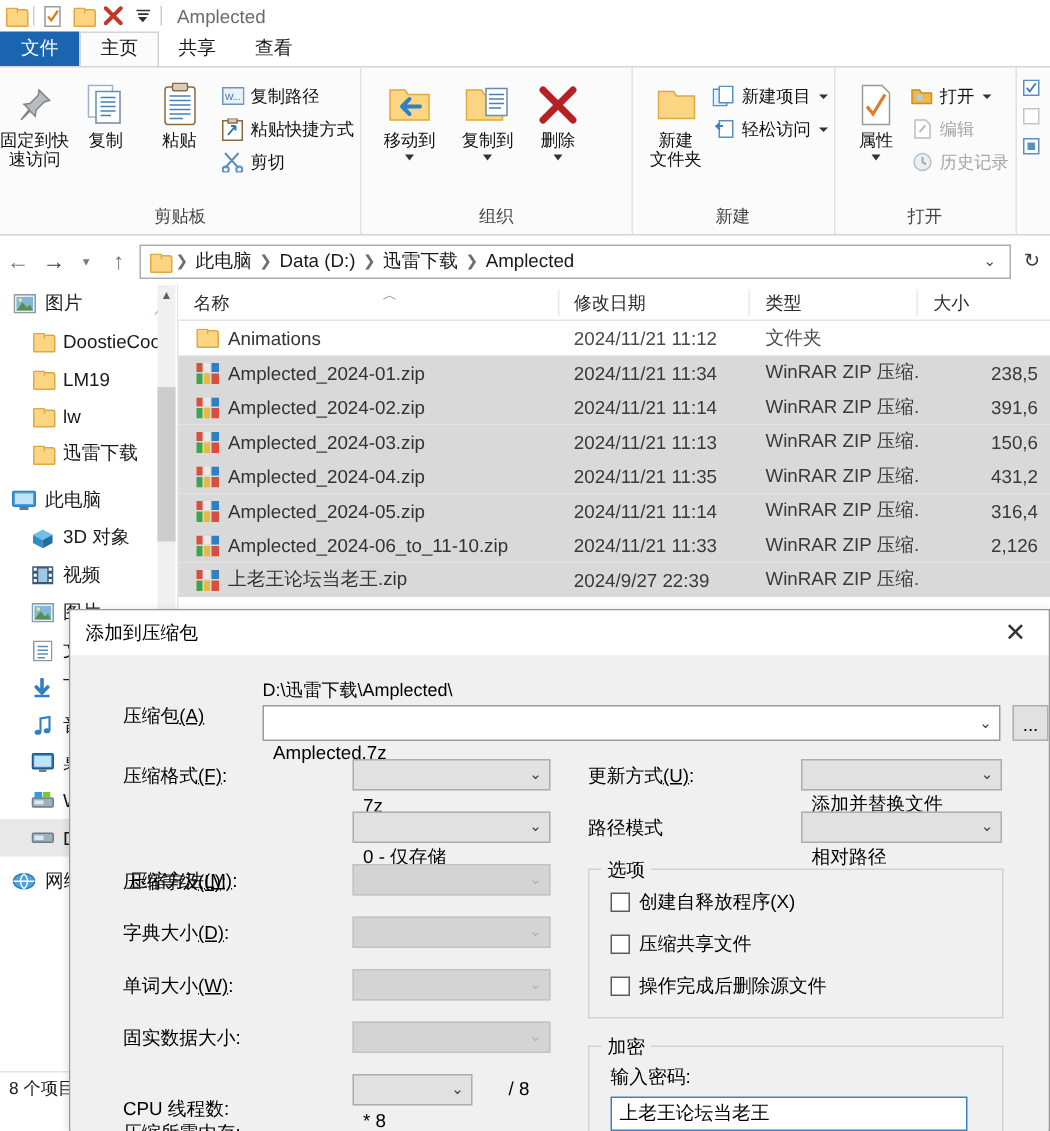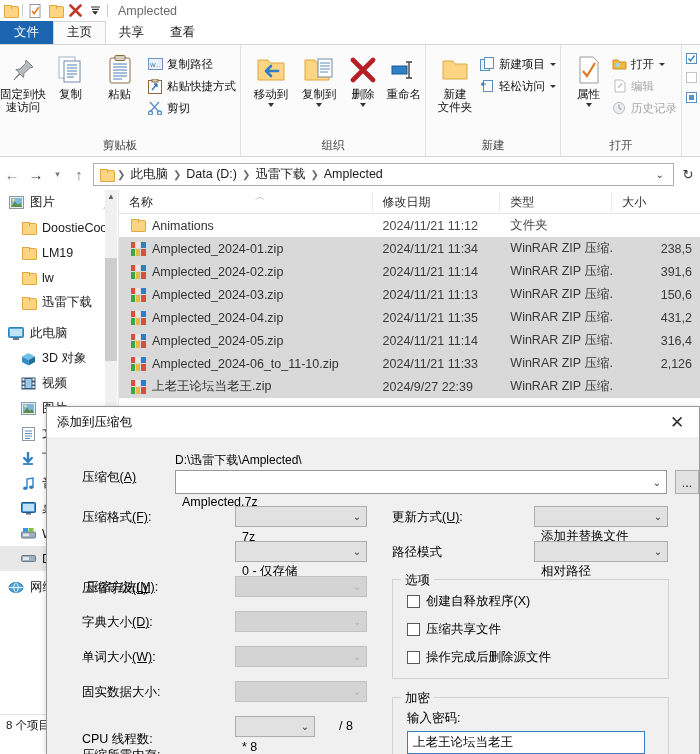--- a/index.html
+++ b/index.html
@@ -296,29 +296,20 @@
         <div class="caret"></div>
       </div>
       <div class="bigbtn" style="width:42px">
         <div class="glyph">
           <svg width="26" height="26" viewBox="0 0 26 26">
                 <path d="M3 3 L23 23 M23 3 L3 23" stroke="#b62025" stroke-width="4.6" stroke-linecap="round"></path>
               </svg>
         </div>
         <div class="lbl">删除</div>
         <div class="caret"></div>
-      </div>
-      <div class="bigbtn" style="width:46px">
-        <div class="glyph">
-          <svg width="30" height="24" viewBox="0 0 30 24">
-                <rect x="3" y="8" width="15" height="8" fill="#2f7fc4" stroke="#1d5a90"></rect>
-                <path d="M20 4 V20 M17 4 H23 M17 20 H23" stroke="#444" stroke-width="1.4" fill="none"></path>
-              </svg>
-        </div>
-        <div class="lbl">重命名</div>
       </div>
     </div>
     <div class="rgroup-label">组织</div>
   </div>
 
   <div class="rgroup" style="width:135px">
     <div class="rgroup-body" style="padding-left:8px">
       <div class="bigbtn" style="width:54px">
         <div class="glyph">
           <svg width="30" height="26" viewBox="0 0 30 26">

